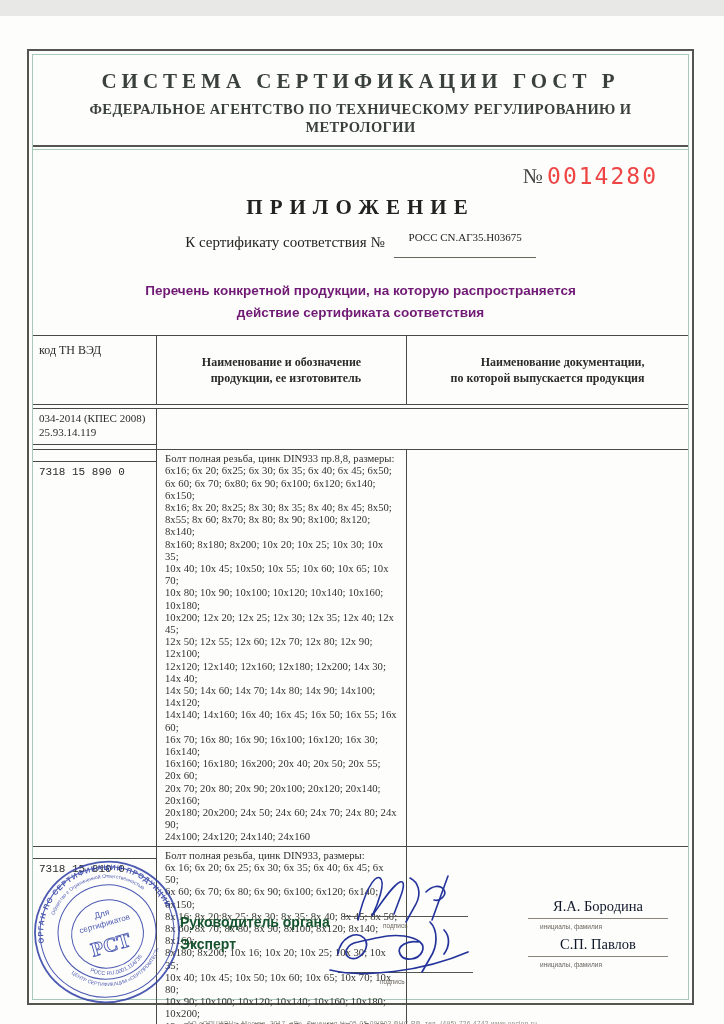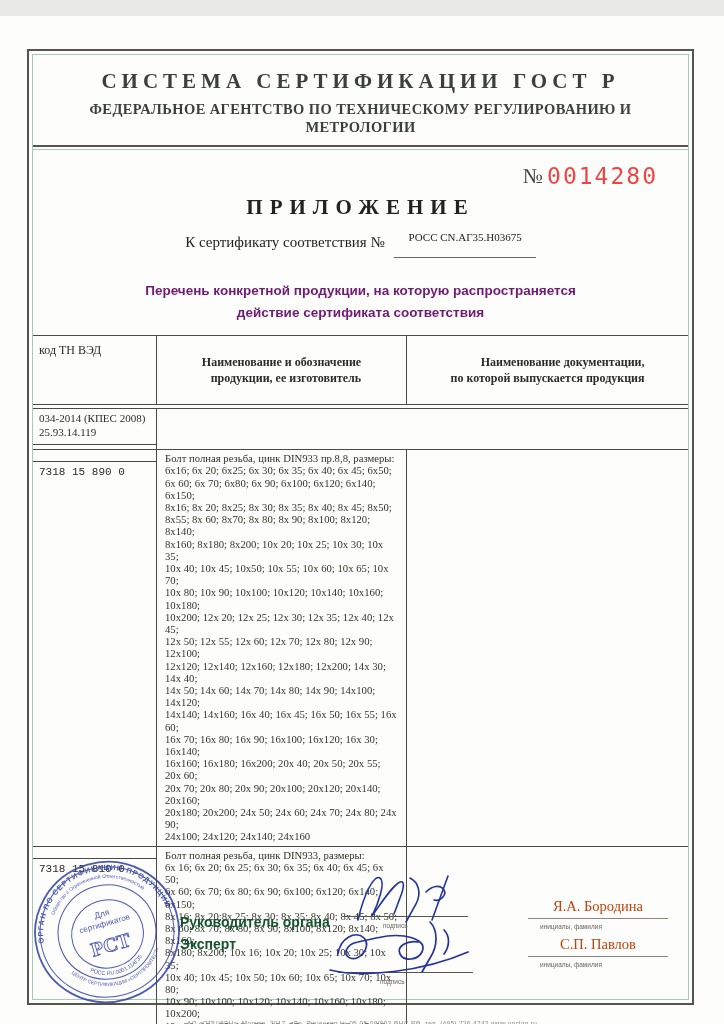--- a/index.html
+++ b/index.html
@@ -56,21 +56,21 @@
   .role{position:absolute;font-family:"Liberation Sans",sans-serif;font-weight:bold;
         font-size:14px;color:#14532d;}
   .role1{left:180px;top:62px;}
   .role2{left:180px;top:84px;text-align:center;}
   .sig-line{position:absolute;border-bottom:1px solid #55554f;}
   .sl1{left:343px;top:64px;width:125px;}
   .sl2{left:338px;top:120px;width:135px;}
   .cap{position:absolute;font-family:"Liberation Sans",sans-serif;font-size:6.5px;color:#6b665f;}
   .cap-s1{left:383px;top:70px;}
   .cap-s2{left:380px;top:126px;}
-  .name{position:absolute;font-size:14.5px;color:#c2410c;width:140px;text-align:center;}
+  .name{position:absolute;font-size:14.5px;color:#0f172a;width:140px;text-align:center;}
   .nm1{left:528px;top:46px;}
   .nm2{left:528px;top:84px;}
   .name-line{position:absolute;border-bottom:1px solid #8a857d;width:140px;}
   .nl1{left:528px;top:66px;}
   .nl2{left:528px;top:104px;}
   .cap-n1{left:540px;top:71px;}
   .cap-n2{left:540px;top:109px;}
   .stamp-box{position:absolute;left:28px;top:4px;width:158px;height:152px;}
   .sig-svg{position:absolute;}
   .sig1{left:348px;top:18px;}

